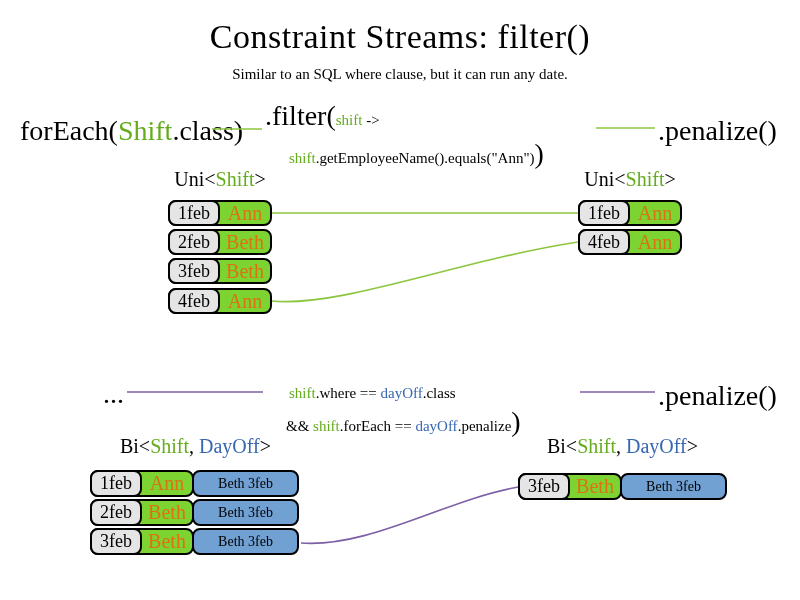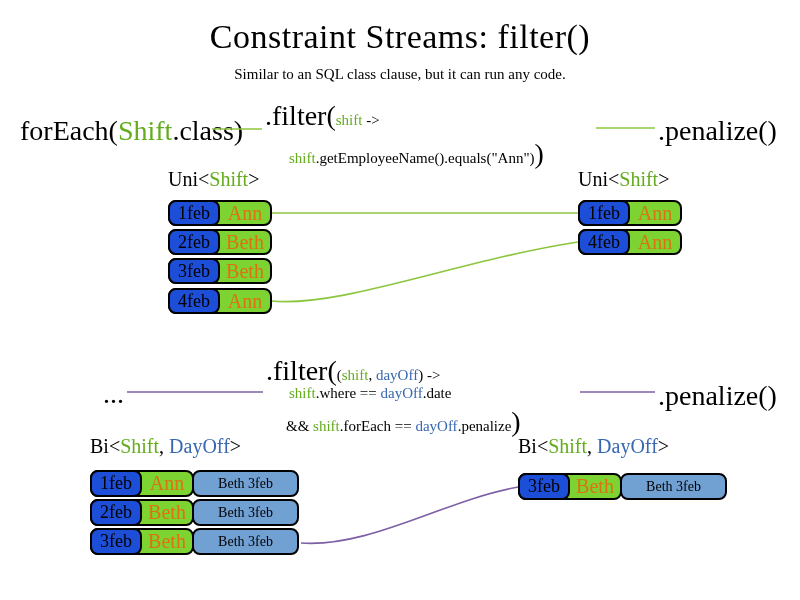--- a/index.html
+++ b/index.html
@@ -8,27 +8,27 @@
     font-family:Liberation Serif, serif; color:#000; overflow:hidden;
   }
   .abs { position:absolute; }
   .title { width:800px; text-align:center; font-size:34px; letter-spacing:0.5px; }
   .subtitle { width:800px; text-align:center; font-size:15px; }
   .code-lg { font-size:28px; }
   .code-sm { font-size:15px; }
   .green  { color:#64AC1E; }
   .blue   { color:#3767B1; }
   .orange { color:#DD720F; }
-  .stream-label { text-align:left; font-size:20px; white-space:nowrap; }
+  .stream-label { text-align:center; font-size:20px; white-space:nowrap; }
   .shift-row {
     position:absolute; height:26px; background:#7CD332; border:2px solid #000;
     border-radius:8px; display:flex; box-sizing:border-box; z-index:2;
   }
   .date-box {
-    width:52px; height:26px; margin:-2px 0 -2px -2px; background:#1d4ed8;
+    width:52px; height:26px; margin:-2px 0 -2px -2px; background:#e5e5e5;
     border:2px solid #000; border-radius:8px; box-sizing:border-box;
     display:flex; align-items:center; justify-content:center; font-size:18px;
   }
   .name-box {
     flex:1; display:flex; align-items:center; justify-content:center; font-size:20px;
   }
   .bi-row { position:absolute; display:flex; height:27px; z-index:2; }
   .bi-shift {
     position:relative; width:104px; height:27px; background:#7CD332;
     border:2px solid #000; border-radius:8px; display:flex; box-sizing:border-box;
@@ -51,21 +51,21 @@
     <path d="M212,129 H262" stroke="#8CC63F" stroke-width="1.6" fill="none"></path>
     <path d="M596,128 H655" stroke="#8CC63F" stroke-width="1.6" fill="none"></path>
     <path d="M272,213 H578" stroke="#8CC63F" stroke-width="1.6" fill="none"></path>
     <path d="M272,301 C340,308 460,260 578,242" stroke="#8CC63F" stroke-width="1.6" fill="none"></path>
     <path d="M127,392 H263" stroke="#7D5FA5" stroke-width="1.6" fill="none"></path>
     <path d="M580,392 H655" stroke="#7D5FA5" stroke-width="1.6" fill="none"></path>
     <path d="M301,543 C370,548 445,500 518,487" stroke="#7D5FA5" stroke-width="1.6" fill="none"></path>
   </svg>
 
   <div class="abs title" style="top:18px;">Constraint Streams: filter()</div>
-  <div class="abs subtitle" style="top:66px;">Similar to an SQL class clause, but it can run any code.</div>
+  <div class="abs subtitle" style="top:66px;">Similar to an SQL where clause, but it can run any date.</div>
 
   <div class="abs code-lg nowrap" style="left:20px; top:115px;">
     <span>forEach(</span><span class="green">Shift</span><span>.class)</span>
   </div>
 
   <div class="abs nowrap" style="left:265px; top:100px;">
     <span class="code-lg">.filter(</span><span class="code-sm green">shift</span><span class="code-sm"> -&gt;</span>
   </div>
   <div class="abs nowrap" style="left:289px; top:138px;">
     <span class="code-sm green">shift</span><span class="code-sm">.getEmployeeName().equals("Ann")</span><span class="code-lg">)</span>
@@ -101,25 +101,22 @@
     <span class="date-box">1feb</span>
     <span class="name-box orange">Ann</span>
   </div>
   <div class="shift-row" style="left:578px; top:229px; width:104px;">
     <span class="date-box">4feb</span>
     <span class="name-box orange">Ann</span>
   </div>
 
   <div class="abs code-lg" style="left:103px; top:378px;">...</div>
 
-  <div class="abs nowrap" style="left:266px; top:355px;">
-    <span class="code-lg">.filter(</span><span class="code-sm">(</span><span class="code-sm green">shift</span><span class="code-sm">, </span><span class="code-sm blue">dayOff</span><span class="code-sm">)</span><span class="code-sm"> -&gt;</span>
-  </div>
   <div class="abs nowrap code-sm" style="left:289px; top:385px;">
-    <span class="green">shift</span><span>.where == </span><span class="blue">dayOff</span><span>.date</span>
+    <span class="green">shift</span><span>.where == </span><span class="blue">dayOff</span><span>.class</span>
   </div>
   <div class="abs nowrap" style="left:286px; top:406px;">
     <span class="code-sm">&amp;&amp; </span><span class="code-sm green">shift</span><span class="code-sm">.forEach == </span><span class="code-sm blue">dayOff</span><span class="code-sm">.penalize</span><span class="code-lg">)</span>
   </div>
 
   <div class="abs code-lg" style="left:658px; top:380px;">.penalize()</div>
 
   <div class="abs stream-label" style="left:90px; top:435px; width:211px;">
     <span>Bi&lt;</span><span class="green">Shift</span><span>, </span><span class="blue">DayOff</span><span>&gt;</span>
   </div>

